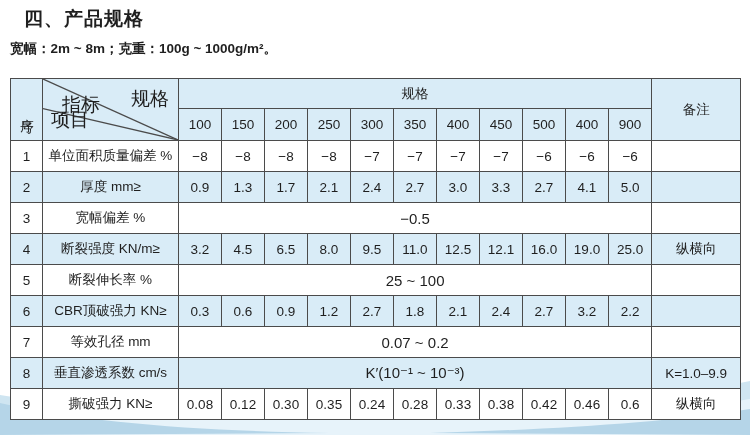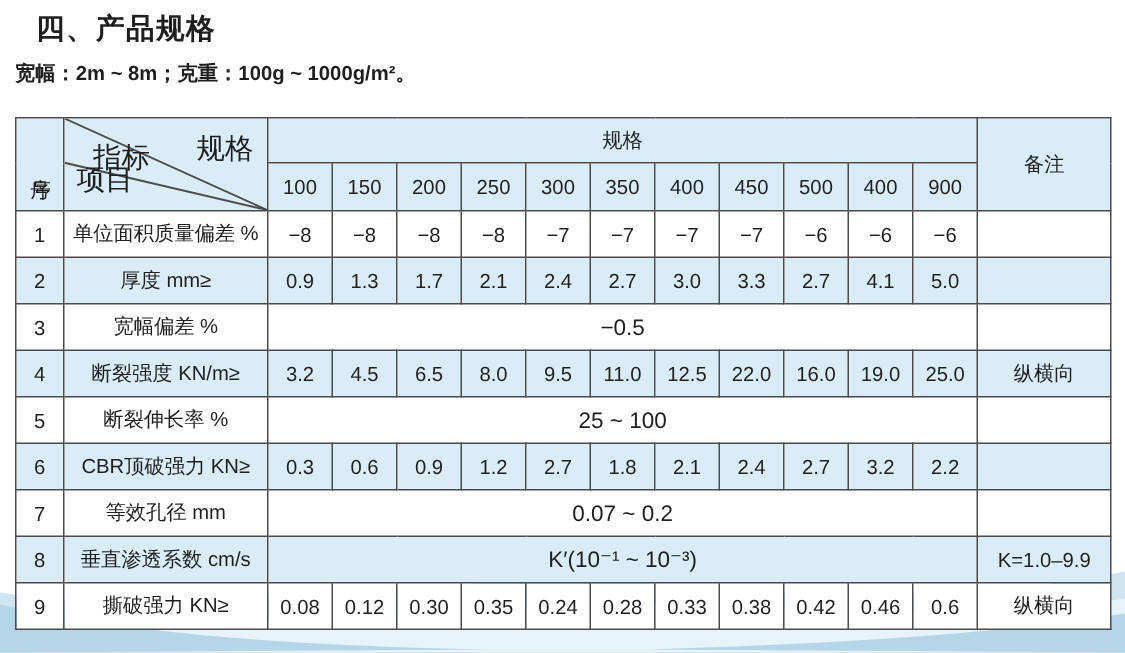--- a/index.html
+++ b/index.html
@@ -153,21 +153,21 @@
           <tr>
             <td>4</td>
             <td class="row-label-cell">断裂强度 KN/m≥</td>
             <td>3.2</td>
             <td>4.5</td>
             <td>6.5</td>
             <td>8.0</td>
             <td>9.5</td>
             <td>11.0</td>
             <td>12.5</td>
-            <td>22.0</td>
+            <td>12.1</td>
             <td>16.0</td>
             <td>19.0</td>
             <td>25.0</td>
             <td>纵横向</td>
           </tr>
           <tr>
             <td>5</td>
             <td class="row-label-cell">断裂伸长率 %</td>
             <td class="merged-value-cell" colspan="11">25 ~ 100</td>
             <td></td>

